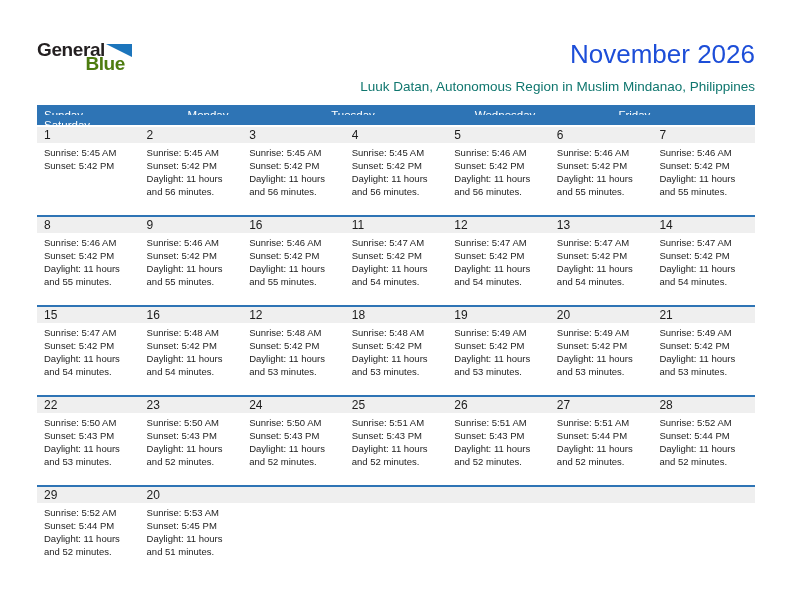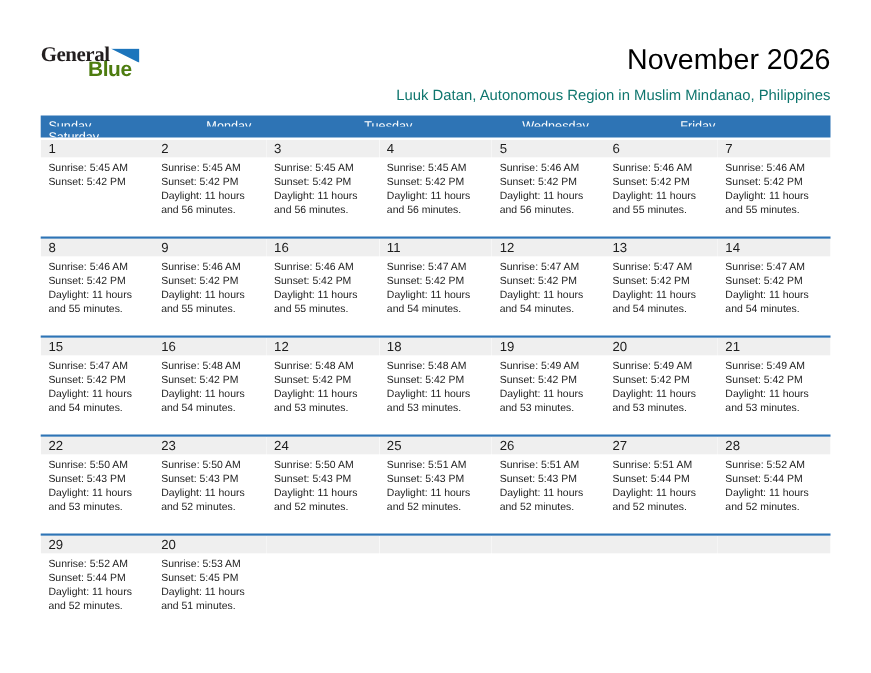--- a/index.html
+++ b/index.html
@@ -3,29 +3,29 @@
 <meta charset="utf-8">
 <style>
   html,body { margin:0; padding:0; background:#fff; }
   .page {
     position:relative; width:792px; height:612px; background:#ffffff;
     font-family:"Liberation Sans", sans-serif; color:#1c1c1c; overflow:hidden;
   }
 
   
   .logo { position:absolute; left:37px; top:41px; }
-  .logo-top { display:flex; align-items:flex-start;font-family:Liberation Serif, serif; }
+  .logo-top { display:flex; align-items:flex-start; }
   .logo-general { font-size:19px; font-weight:bold; letter-spacing:-0.4px; color:#231f20; line-height:18px; }
   .logo-triangle { width:26px; height:13px; background:#1c75bc; margin-left:1px; margin-top:3px;
                    clip-path:polygon(0 0, 100% 0, 100% 100%); }
   .logo-blue { font-size:19px; font-weight:bold; letter-spacing:-0.4px; color:#4d7c0f;
                text-align:right; padding-right:7px; margin-top:-4px; line-height:18px; }
 
   
-  .page-title { position:absolute; top:39px; right:37px; font-size:26px; color:#000000; }
+  .page-title { position:absolute; top:39px; right:37px; font-size:26px; color:#1d4ed8; }
   .page-subtitle { position:absolute; top:79px; right:37px; font-size:13.5px; color:#0f766e; }
 
   
   .calendar { position:absolute; left:37px; top:105px; width:718px; }
   .weekday-row { display:grid; grid-template-columns:repeat(5,1fr); background:#2e74b5; height:20px; }
   .weekday-cell { color:#ffffff; font-size:11.5px; line-height:20px; padding-left:7px;
                   white-space:nowrap; overflow:hidden; }
   .week-row { display:grid; grid-template-columns:repeat(7,1fr); height:88px;
               border-top:2px solid #2e74b5; }
   .week-row.first { border-top-color:transparent; }

